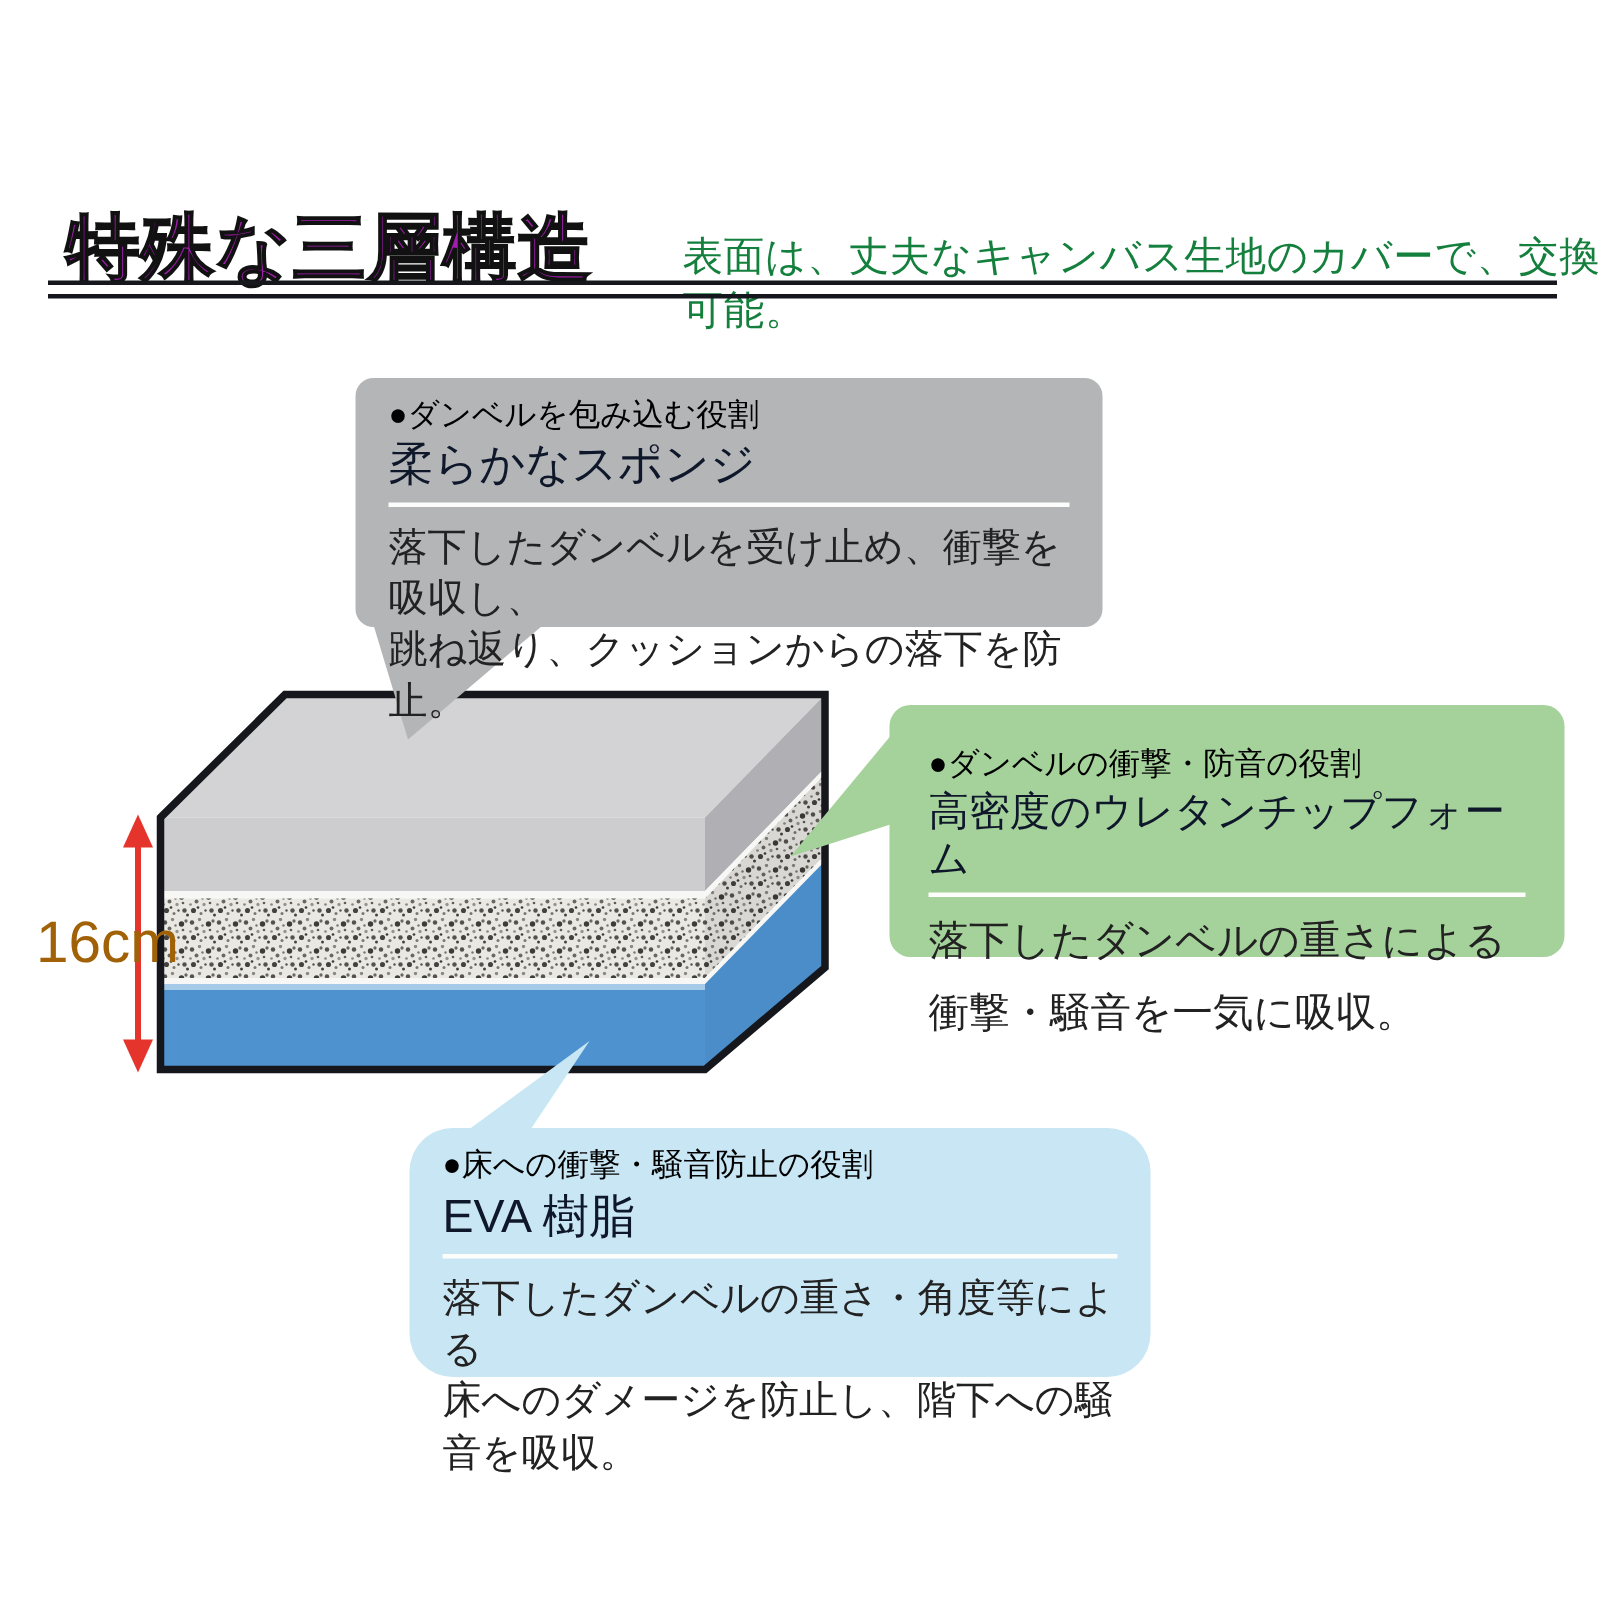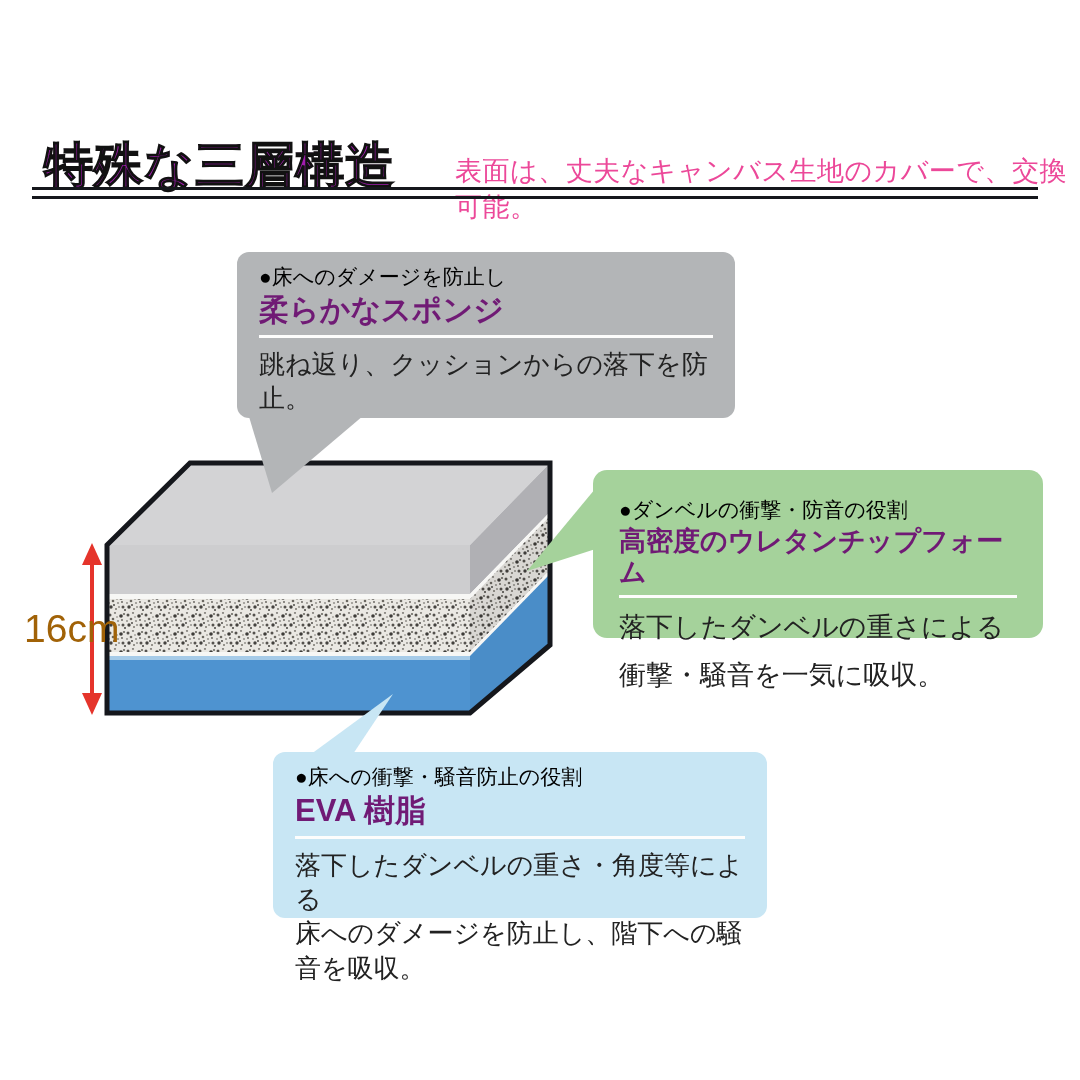--- a/index.html
+++ b/index.html
@@ -8,38 +8,38 @@
     font-family:"Liberation Sans","DejaVu Sans",sans-serif; overflow:hidden;
   }
   
   .title {
     position:absolute; left:44px; top:133px; margin:0;
     font-size:49px; font-weight:900; color:#a21caf; letter-spacing:1px;
     -webkit-text-stroke:1.2px #111;
   }
   .subtitle {
     position:absolute; left:455px; top:153px;
-    font-size:27px; color:#ec4899; letter-spacing:0.5px;
+    font-size:27px; color:#15803d; letter-spacing:0.5px;
   }
   .double-rule {
     position:absolute; left:32px; top:187px; width:1006px; height:12px;
     border-top:3px solid #15171c; border-bottom:3px solid #15171c;
     box-sizing:border-box;
   }
   
   .diagram { position:absolute; left:0; top:0; z-index:1; }
   
   .dim-label {
     position:absolute; left:24px; top:607px; z-index:1;
     font-size:39px; color:#a16207;
   }
   
   .bubble { position:absolute; box-sizing:border-box; z-index:2; }
   .bubble .role { font-size:21px; line-height:1.15; color:#000; }
-  .bubble .name { font-weight:bold; color:#701a75; margin-top:4px; line-height:1.15; }
+  .bubble .name { font-weight:normal; color:#0f172a; margin-top:4px; line-height:1.15; }
   .bubble .divider { height:3px; background:#fdfdfc; margin:7px 0 9px; }
   .bubble .desc { color:#222; line-height:1.32; }
   .bubble-sponge {
     left:237px; top:252px; width:498px; height:166px;
     border-radius:12px; padding:13px 22px;
   }
   .bubble-sponge .name { font-size:30px; }
   .bubble-sponge .desc { font-size:26px; }
   .bubble-urethane {
     left:593px; top:470px; width:450px; height:168px;
@@ -110,35 +110,36 @@
     </g>
 
     <polygon points="247,410 370,410 272,493" style="fill: rgb(179, 181, 183);"></polygon>
     <polygon points="605,477 605,546 527,571" style="fill: rgb(165, 210, 155);"></polygon>
     <polygon points="303,760 349,760 393,694" style="fill: rgb(200, 230, 244);"></polygon>
   </svg>
 
   <div class="dim-label">16cm</div>
 
   <div class="bubble bubble-sponge" style="background-color: rgb(179, 181, 183);">
-    <div class="role">●床へのダメージを防止し</div>
+    <div class="role">●ダンベルを包み込む役割</div>
     <div class="name">柔らかなスポンジ</div>
     <div class="divider"></div>
+    <div class="desc">落下したダンベルを受け止め、衝撃を吸収し、</div>
     <div class="desc">跳ね返り、クッションからの落下を防止。</div>
   </div>
 
   <div class="bubble bubble-urethane" style="background-color: rgb(165, 210, 155);">
     <div class="role">●ダンベルの衝撃・防音の役割</div>
     <div class="name">高密度のウレタンチップフォーム</div>
     <div class="divider"></div>
     <div class="desc">落下したダンベルの重さによる</div>
     <div class="desc">衝撃・騒音を一気に吸収。</div>
   </div>
 
-  <div class="bubble bubble-eva" style="background-color: rgb(200, 230, 244);">
+  <div class="bubble bubble-eva" style="background-color: rgb(200, 230, 244); border-radius: 29px;">
     <div class="role">●床への衝撃・騒音防止の役割</div>
     <div class="name">EVA 樹脂</div>
     <div class="divider"></div>
     <div class="desc">落下したダンベルの重さ・角度等による</div>
     <div class="desc">床へのダメージを防止し、階下への騒音を吸収。</div>
   </div>
 
 </div>
 
 </body></html>

